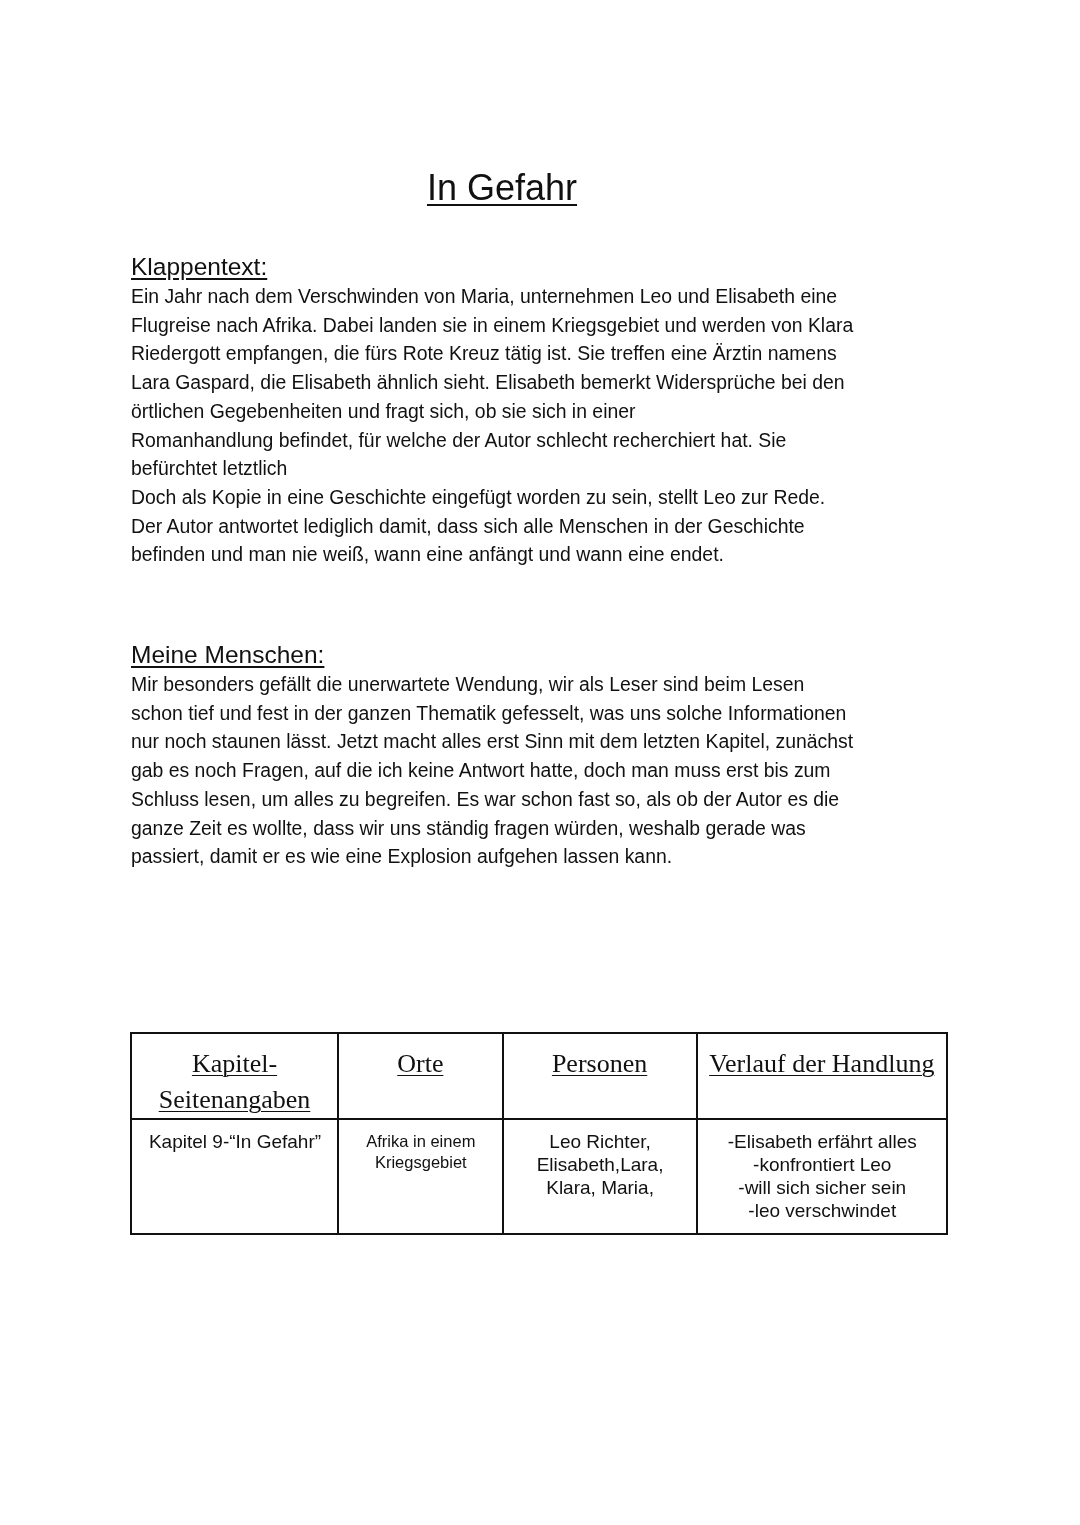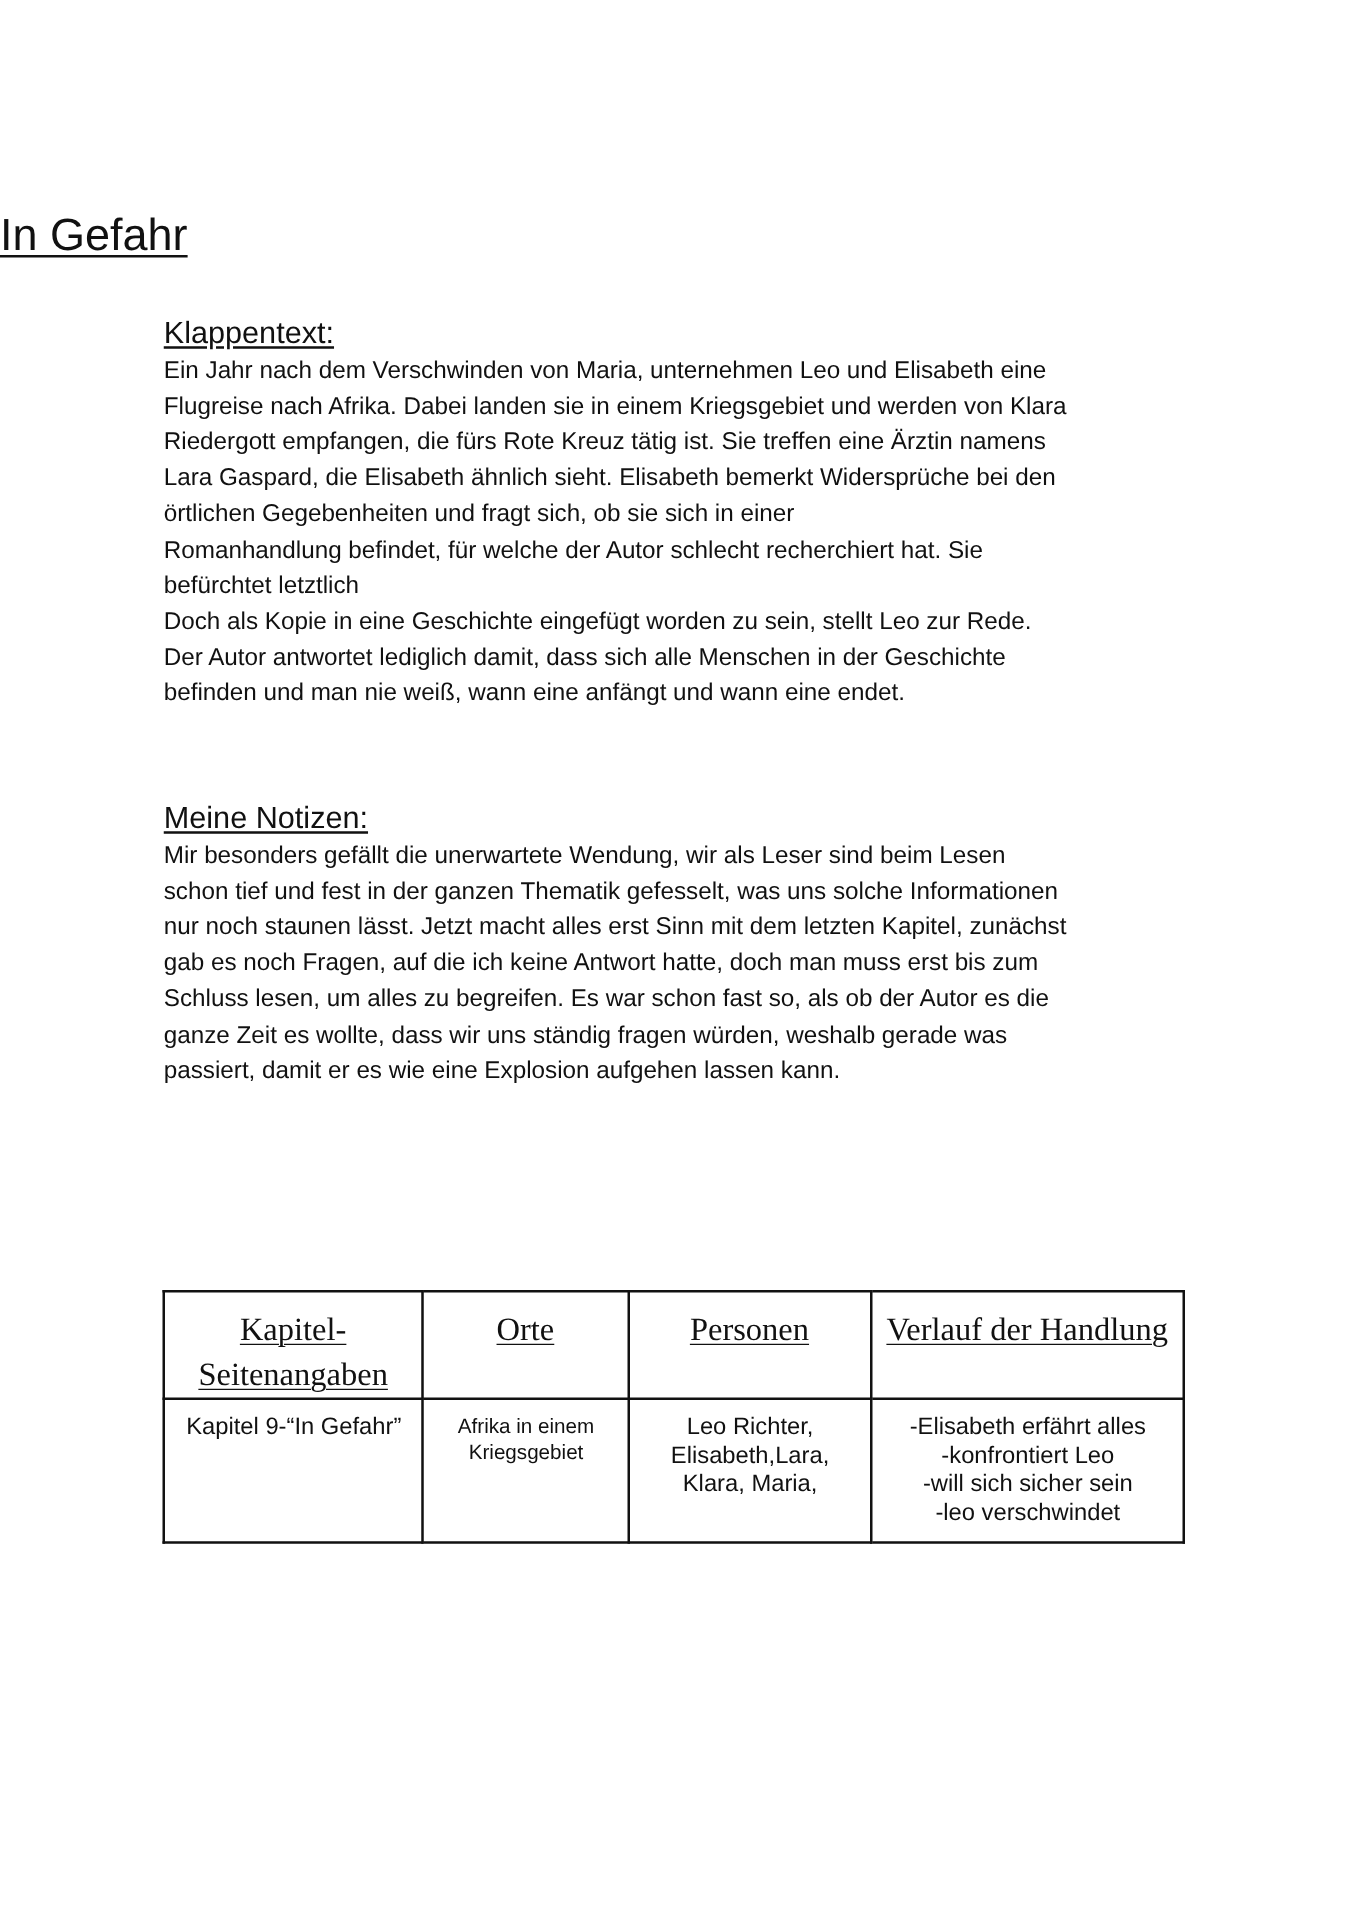--- a/index.html
+++ b/index.html
@@ -1,21 +1,21 @@
 <!DOCTYPE html>
 <html><head>
   <meta charset="utf-8">
   <style>
     html, body { margin: 0; padding: 0; background: #ffffff; }
     body {
       width: 1080px; height: 1525px; position: relative; overflow: hidden;
       font-family: "Liberation Sans", sans-serif; color: #111111;
     }
     .title {
-      position: absolute; top: 166px; left: 0; width: 1004px; text-align: left;
+      position: absolute; top: 166px; left: 0; width: 1004px; text-align: center;
       font-size: 36px; text-decoration: underline; text-underline-offset: 4px;
       text-decoration-thickness: 2px; line-height: 44px;
     }
     .section { position: absolute; left: 131px; width: 820px; }
     .section h2 {
       margin: 0; font-weight: normal; font-size: 24.5px; line-height: 30px;
       text-decoration: underline; text-underline-offset: 3px;
     }
     .section p {
       margin: 0; font-size: 19.4px; line-height: 28.7px; white-space: pre-line;
@@ -55,21 +55,21 @@
 Lara Gaspard, die Elisabeth ähnlich sieht. Elisabeth bemerkt Widersprüche bei den
 örtlichen Gegebenheiten und fragt sich, ob sie sich in einer
 Romanhandlung befindet, für welche der Autor schlecht recherchiert hat. Sie
 befürchtet letztlich
 Doch als Kopie in eine Geschichte eingefügt worden zu sein, stellt Leo zur Rede.
 Der Autor antwortet lediglich damit, dass sich alle Menschen in der Geschichte
 befinden und man nie weiß, wann eine anfängt und wann eine endet.</p>
 </div>
 
 <div class="section" id="notizen">
-  <h2>Meine Notizen:</h2>
+  <h2>Meine Menschen:</h2>
   <p>Mir besonders gefällt die unerwartete Wendung, wir als Leser sind beim Lesen
 schon tief und fest in der ganzen Thematik gefesselt, was uns solche Informationen
 nur noch staunen lässt. Jetzt macht alles erst Sinn mit dem letzten Kapitel, zunächst
 gab es noch Fragen, auf die ich keine Antwort hatte, doch man muss erst bis zum
 Schluss lesen, um alles zu begreifen. Es war schon fast so, als ob der Autor es die
 ganze Zeit es wollte, dass wir uns ständig fragen würden, weshalb gerade was
 passiert, damit er es wie eine Explosion aufgehen lassen kann.</p>
 </div>
 
 <table>

